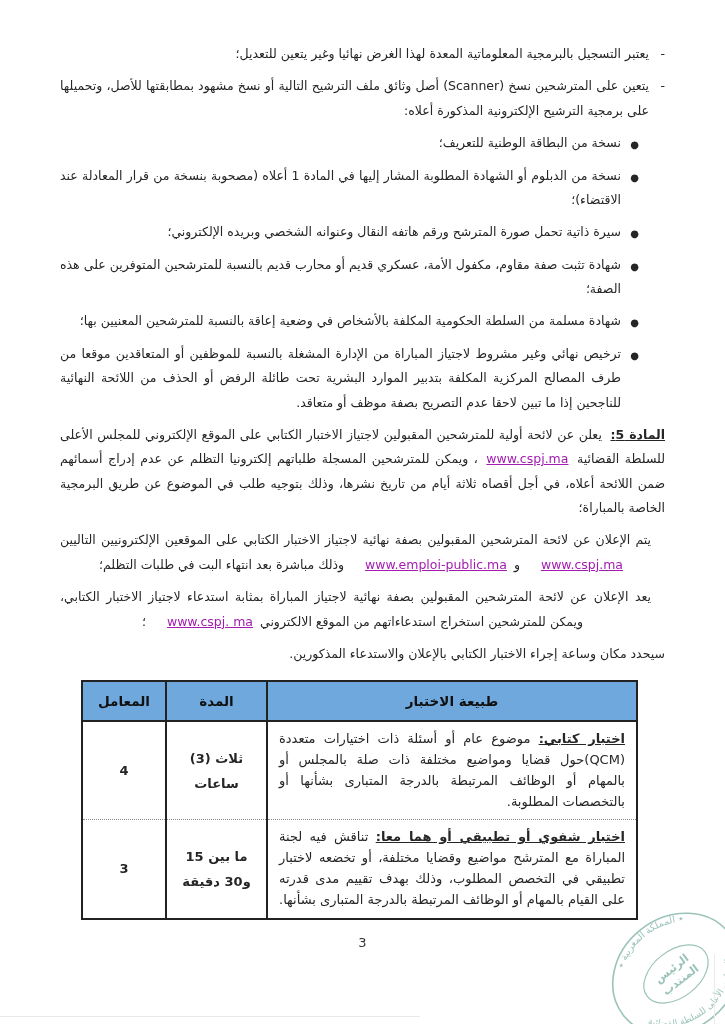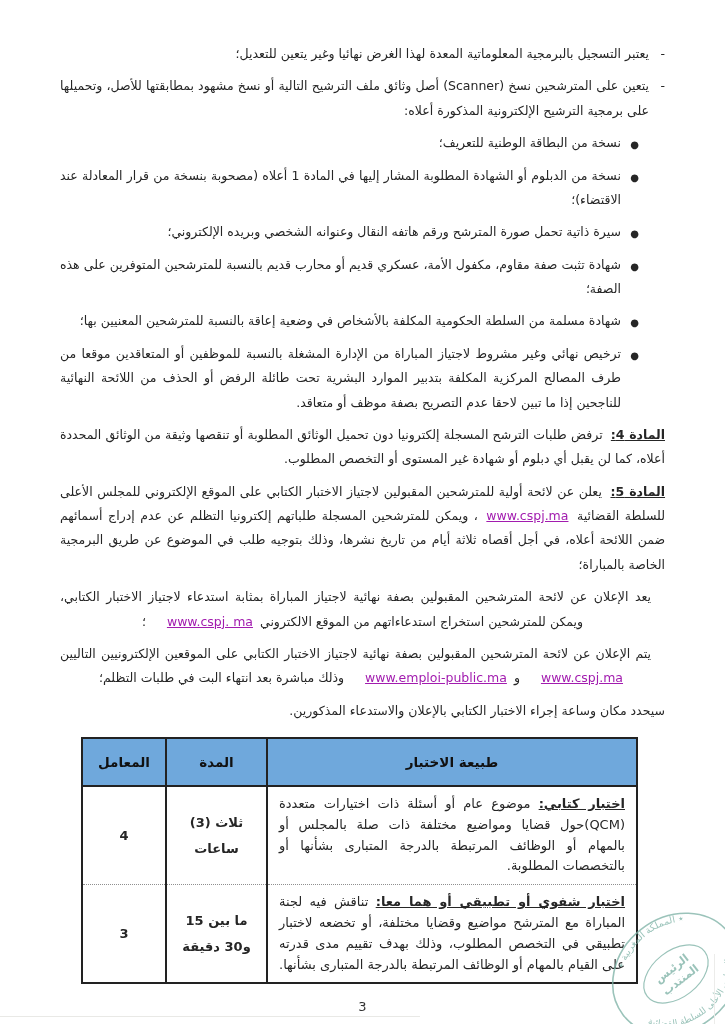--- a/index.html
+++ b/index.html
@@ -29,21 +29,21 @@
     direction:ltr; unicode-bidi:isolate; display:inline-block; margin:0 3px;
   }
   
   table.exam {
     border-collapse:collapse; width:555px;
     margin:14px 27px 0 0;
     table-layout:fixed;
   }
   table.exam th, table.exam td { border:2px solid #222; }
   table.exam th {
-    background:#6fa8dc; height:48px; font-size:13.5px; font-weight:700;
+    background:#6fa8dc; height:40px; font-size:13.5px; font-weight:700;
     text-align:center; vertical-align:middle; color:#111;
   }
   th.c-nature { width:370px; } th.c-dur { width:101px; } th.c-coef { width:84px; }
   td.nature { padding:7px 11px; font-size:13px; line-height:1.6; text-align:justify; }
   td.dur, td.coef { text-align:center; vertical-align:middle; font-weight:700; font-size:13px; padding:4px; }
   tr.r1 td { border-bottom:1px dotted #8f8f8f; }
   tr.r2 td { border-top:none; }
   .nature-label { font-weight:700; text-decoration:underline; }
   .pagenum { text-align:center; margin-top:10px; font-size:13px; color:#333; }
   
@@ -90,44 +90,40 @@
     </div>
     <div class="dot-item">
       <span class="marker">●</span>
       <div class="item-text">شهادة مسلمة من السلطة الحكومية المكلفة بالأشخاص في وضعية إعاقة بالنسبة للمترشحين المعنيين بها؛</div>
     </div>
     <div class="dot-item">
       <span class="marker">●</span>
       <div class="item-text">ترخيص نهائي وغير مشروط لاجتياز المباراة من الإدارة المشغلة بالنسبة للموظفين أو المتعاقدين موقعا من طرف المصالح المركزية المكلفة بتدبير الموارد البشرية تحت طائلة الرفض أو الحذف من اللائحة النهائية للناجحين إذا ما تبين لاحقا عدم التصريح بصفة موظف أو متعاقد.</div>
     </div>
 
-    <p class="para">
-      <span class="article-label">المادة 4:</span>
-      <span>ترفض طلبات الترشح المسجلة إلكترونيا دون تحميل الوثائق المطلوبة أو تنقصها وثيقة من الوثائق المحددة أعلاه، كما لن يقبل أي دبلوم أو شهادة غير المستوى أو التخصص المطلوب.</span>
-    </p>
 
     <p class="para">
       <span class="article-label">المادة 5:</span>
       <span>يعلن عن لائحة أولية للمترشحين المقبولين لاجتياز الاختبار الكتابي على الموقع الإلكتروني للمجلس الأعلى للسلطة القضائية</span>
       <a class="link">www.cspj.ma</a>
       <span>، ويمكن للمترشحين المسجلة طلباتهم إلكترونيا التظلم عن عدم إدراج أسمائهم ضمن اللائحة أعلاه، في أجل أقصاه ثلاثة أيام من تاريخ نشرها، وذلك بتوجيه طلب في الموضوع عن طريق البرمجية الخاصة بالمباراة؛</span>
     </p>
 
     <p class="para indent centerlast">
-      <span>يعد الإعلان عن لائحة المترشحين المقبولين بصفة نهائية لاجتياز المباراة بمثابة استدعاء لاجتياز الاختبار الكتابي، ويمكن للمترشحين استخراج استدعاءاتهم من الموقع الالكتروني</span>
-      <a class="link">www.cspj. ma</a>
-      <span>؛</span>
-    </p>
-
-    <p class="para indent centerlast">
       <span>يتم الإعلان عن لائحة المترشحين المقبولين بصفة نهائية لاجتياز الاختبار الكتابي على الموقعين الإلكترونيين التاليين</span>
       <a class="link">www.cspj.ma</a>
       <span>و</span>
       <a class="link">www.emploi-public.ma</a>
       <span>وذلك مباشرة بعد انتهاء البت في طلبات التظلم؛</span>
+    </p>
+
+    <p class="para indent centerlast">
+      <span>يعد الإعلان عن لائحة المترشحين المقبولين بصفة نهائية لاجتياز المباراة بمثابة استدعاء لاجتياز الاختبار الكتابي، ويمكن للمترشحين استخراج استدعاءاتهم من الموقع الالكتروني</span>
+      <a class="link">www.cspj. ma</a>
+      <span>؛</span>
     </p>
 
     <p class="center-line">سيحدد مكان وساعة إجراء الاختبار الكتابي بالإعلان والاستدعاء المذكورين.</p>
 
 
     <table class="exam">
       <thead>
         <tr>
           <th class="c-nature">طبيعة الاختبار</th>
           <th class="c-dur">المدة</th>

